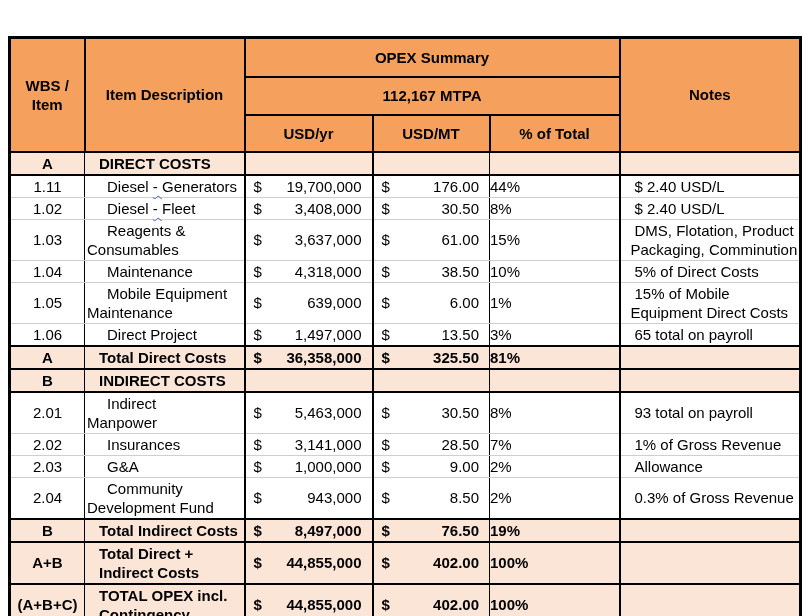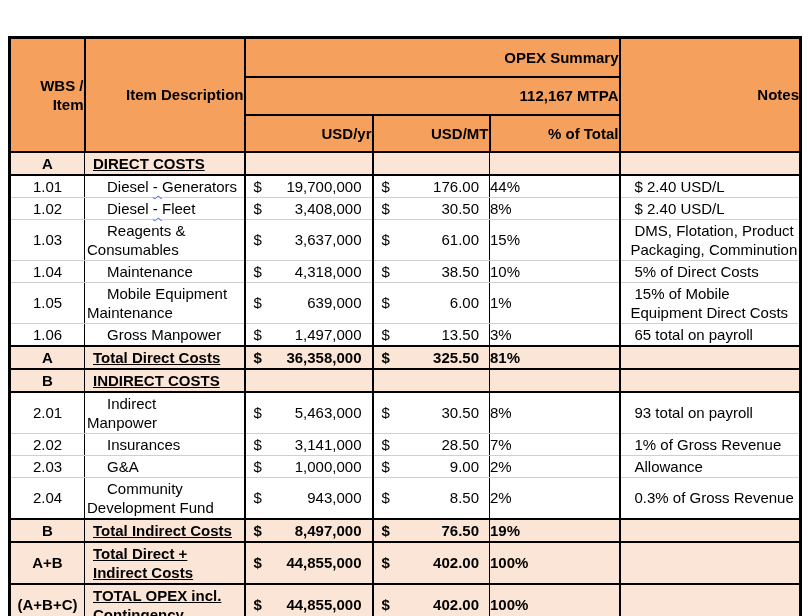--- a/index.html
+++ b/index.html
@@ -9,41 +9,41 @@
     font-family:"DejaVu Sans",sans-serif;font-size:13px;color:#161616;margin-top:44px;
   }
   table.opex{
     position:absolute;left:8px;top:36px;width:791px;
     border-collapse:collapse;table-layout:fixed;
     border:3px solid #000;
   }
   
   thead th{
     background:#F5A15D;border:2px solid #000;
-    font-size:15px;font-weight:bold;text-align:right;vertical-align:middle;
+    font-size:15px;font-weight:bold;text-align:center;vertical-align:middle;
     white-space:pre-line;line-height:19px;padding:0;
   }
   thead tr.h1{height:39px;}
   thead tr.h2{height:38px;}
   thead tr.h3{height:37px;}
   
   tbody tr{height:22px;}
   tbody td{
     font-size:15px;vertical-align:middle;padding:1px 0;line-height:19px;
     background:#fff;
   }
   tbody tr.item td{border-top:1px solid #cfcfcf;border-bottom:1px solid #cfcfcf;}
   tbody tr.section td, tbody tr.total td{
     background:#FBE5D6;font-weight:bold;
     border-top:2px solid #000;border-bottom:2px solid #000;
   }
   td.c-wbs{text-align:center;border-right:1px solid #000;}
   td.c-desc{border-right:2px solid #000;white-space:pre-line;}
   tr.item td.c-desc{text-indent:20px;padding-left:2px;margin-left:28px;}
-  tr.section td.c-desc, tr.total td.c-desc{padding-left:8px;text-decoration:underline;}
+  tr.section td.c-desc, tr.total td.c-desc{padding-left:14px;}
   td.c-usdyr{border-right:2px solid #000;}
   td.c-usdmt{border-right:1px solid #000;}
   .money-wrap{display:flex;justify-content:space-between;align-items:center;padding:0 10px 0 8px;}
   td.c-pct{padding-right:8px;border-right:2px solid #000;}
   td.c-notes{padding-left:10px;text-indent:4px;white-space:pre-line;}
   .sq{
     text-decoration:underline wavy #4169E1;
     text-decoration-thickness:1px;text-underline-offset:3px;text-decoration-skip-ink:none;
   }
 </style>
@@ -81,21 +81,21 @@
   <tbody>
       <tr class="section">
         <td class="c-wbs">A</td>
         <td class="c-desc">DIRECT COSTS</td>
         <td class="c-usdyr"></td>
         <td class="c-usdmt"></td>
         <td class="c-pct"></td>
         <td class="c-notes"></td>
       </tr>
       <tr class="item">
-        <td class="c-wbs">1.01</td>
+        <td class="c-wbs">1.11</td>
         <td class="c-desc">Diesel <span class="sq">- </span>Generators</td>
         <td class="c-usdyr">
           <div class="money-wrap">
             <span>$</span>
             <span>19,700,000</span>
           </div>
         </td>
         <td class="c-usdmt">
           <div class="money-wrap">
             <span>$</span>
@@ -176,21 +176,21 @@
             <span>$</span>
             <span>6.00</span>
           </div>
         </td>
         <td class="c-pct">1%</td>
         <td class="c-notes">15% of Mobile
 Equipment Direct Costs</td>
       </tr>
       <tr class="item">
         <td class="c-wbs">1.06</td>
-        <td class="c-desc">Gross Manpower</td>
+        <td class="c-desc">Direct Project</td>
         <td class="c-usdyr">
           <div class="money-wrap">
             <span>$</span>
             <span>1,497,000</span>
           </div>
         </td>
         <td class="c-usdmt">
           <div class="money-wrap">
             <span>$</span>
             <span>13.50</span>

